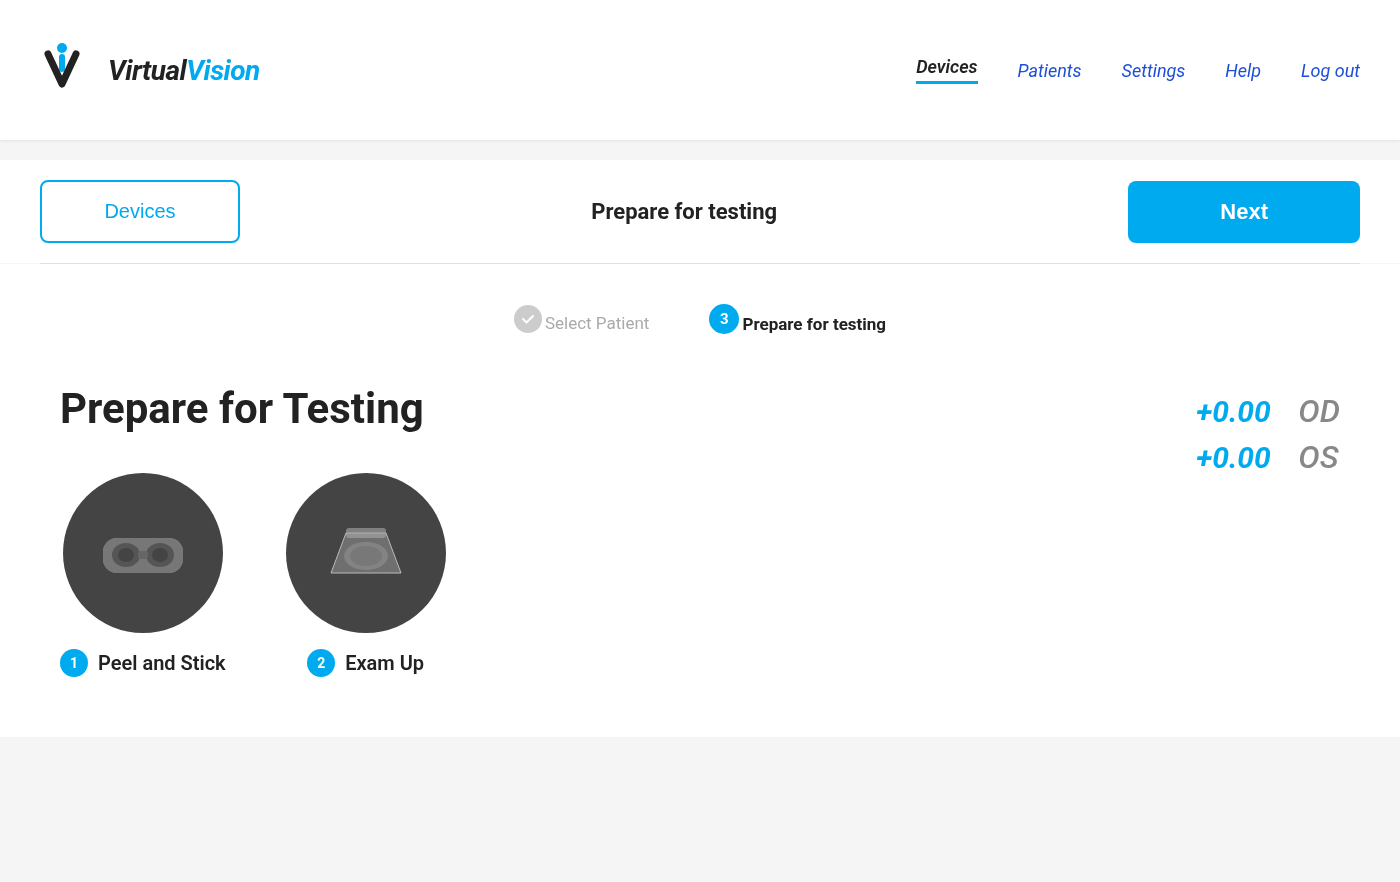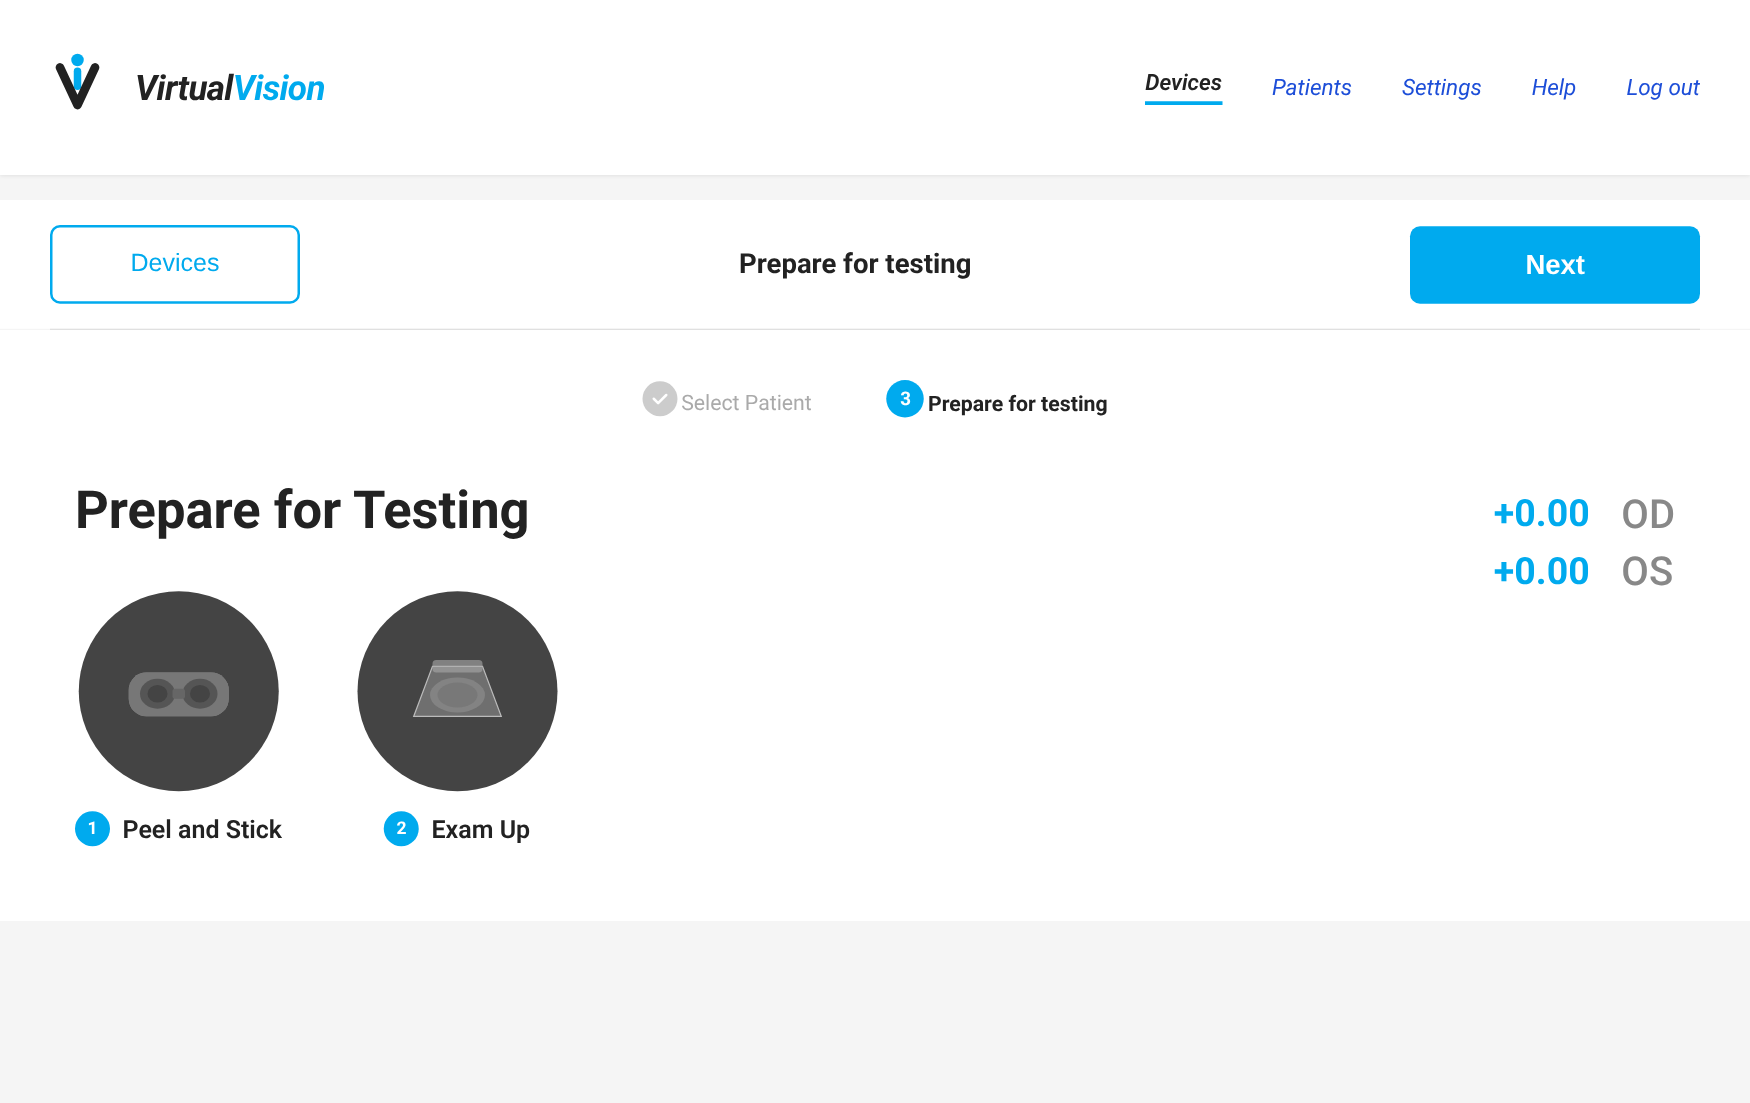--- a/index.html
+++ b/index.html
@@ -225,20 +225,21 @@
     .prepare-right {
       display: flex;
       flex-direction: column;
       gap: 8px;
       padding-top: 8px;
     }
     .od-os-row {
       display: flex;
       align-items: center;
       gap: 12px;
+      font-style: italic;
     }
     .od-os-value {
       font-size: 30px;
       font-weight: 700;
       color: #00aaee;
       min-width: 90px;
     }
     .od-os-label {
       font-size: 32px;
       color: #888;

